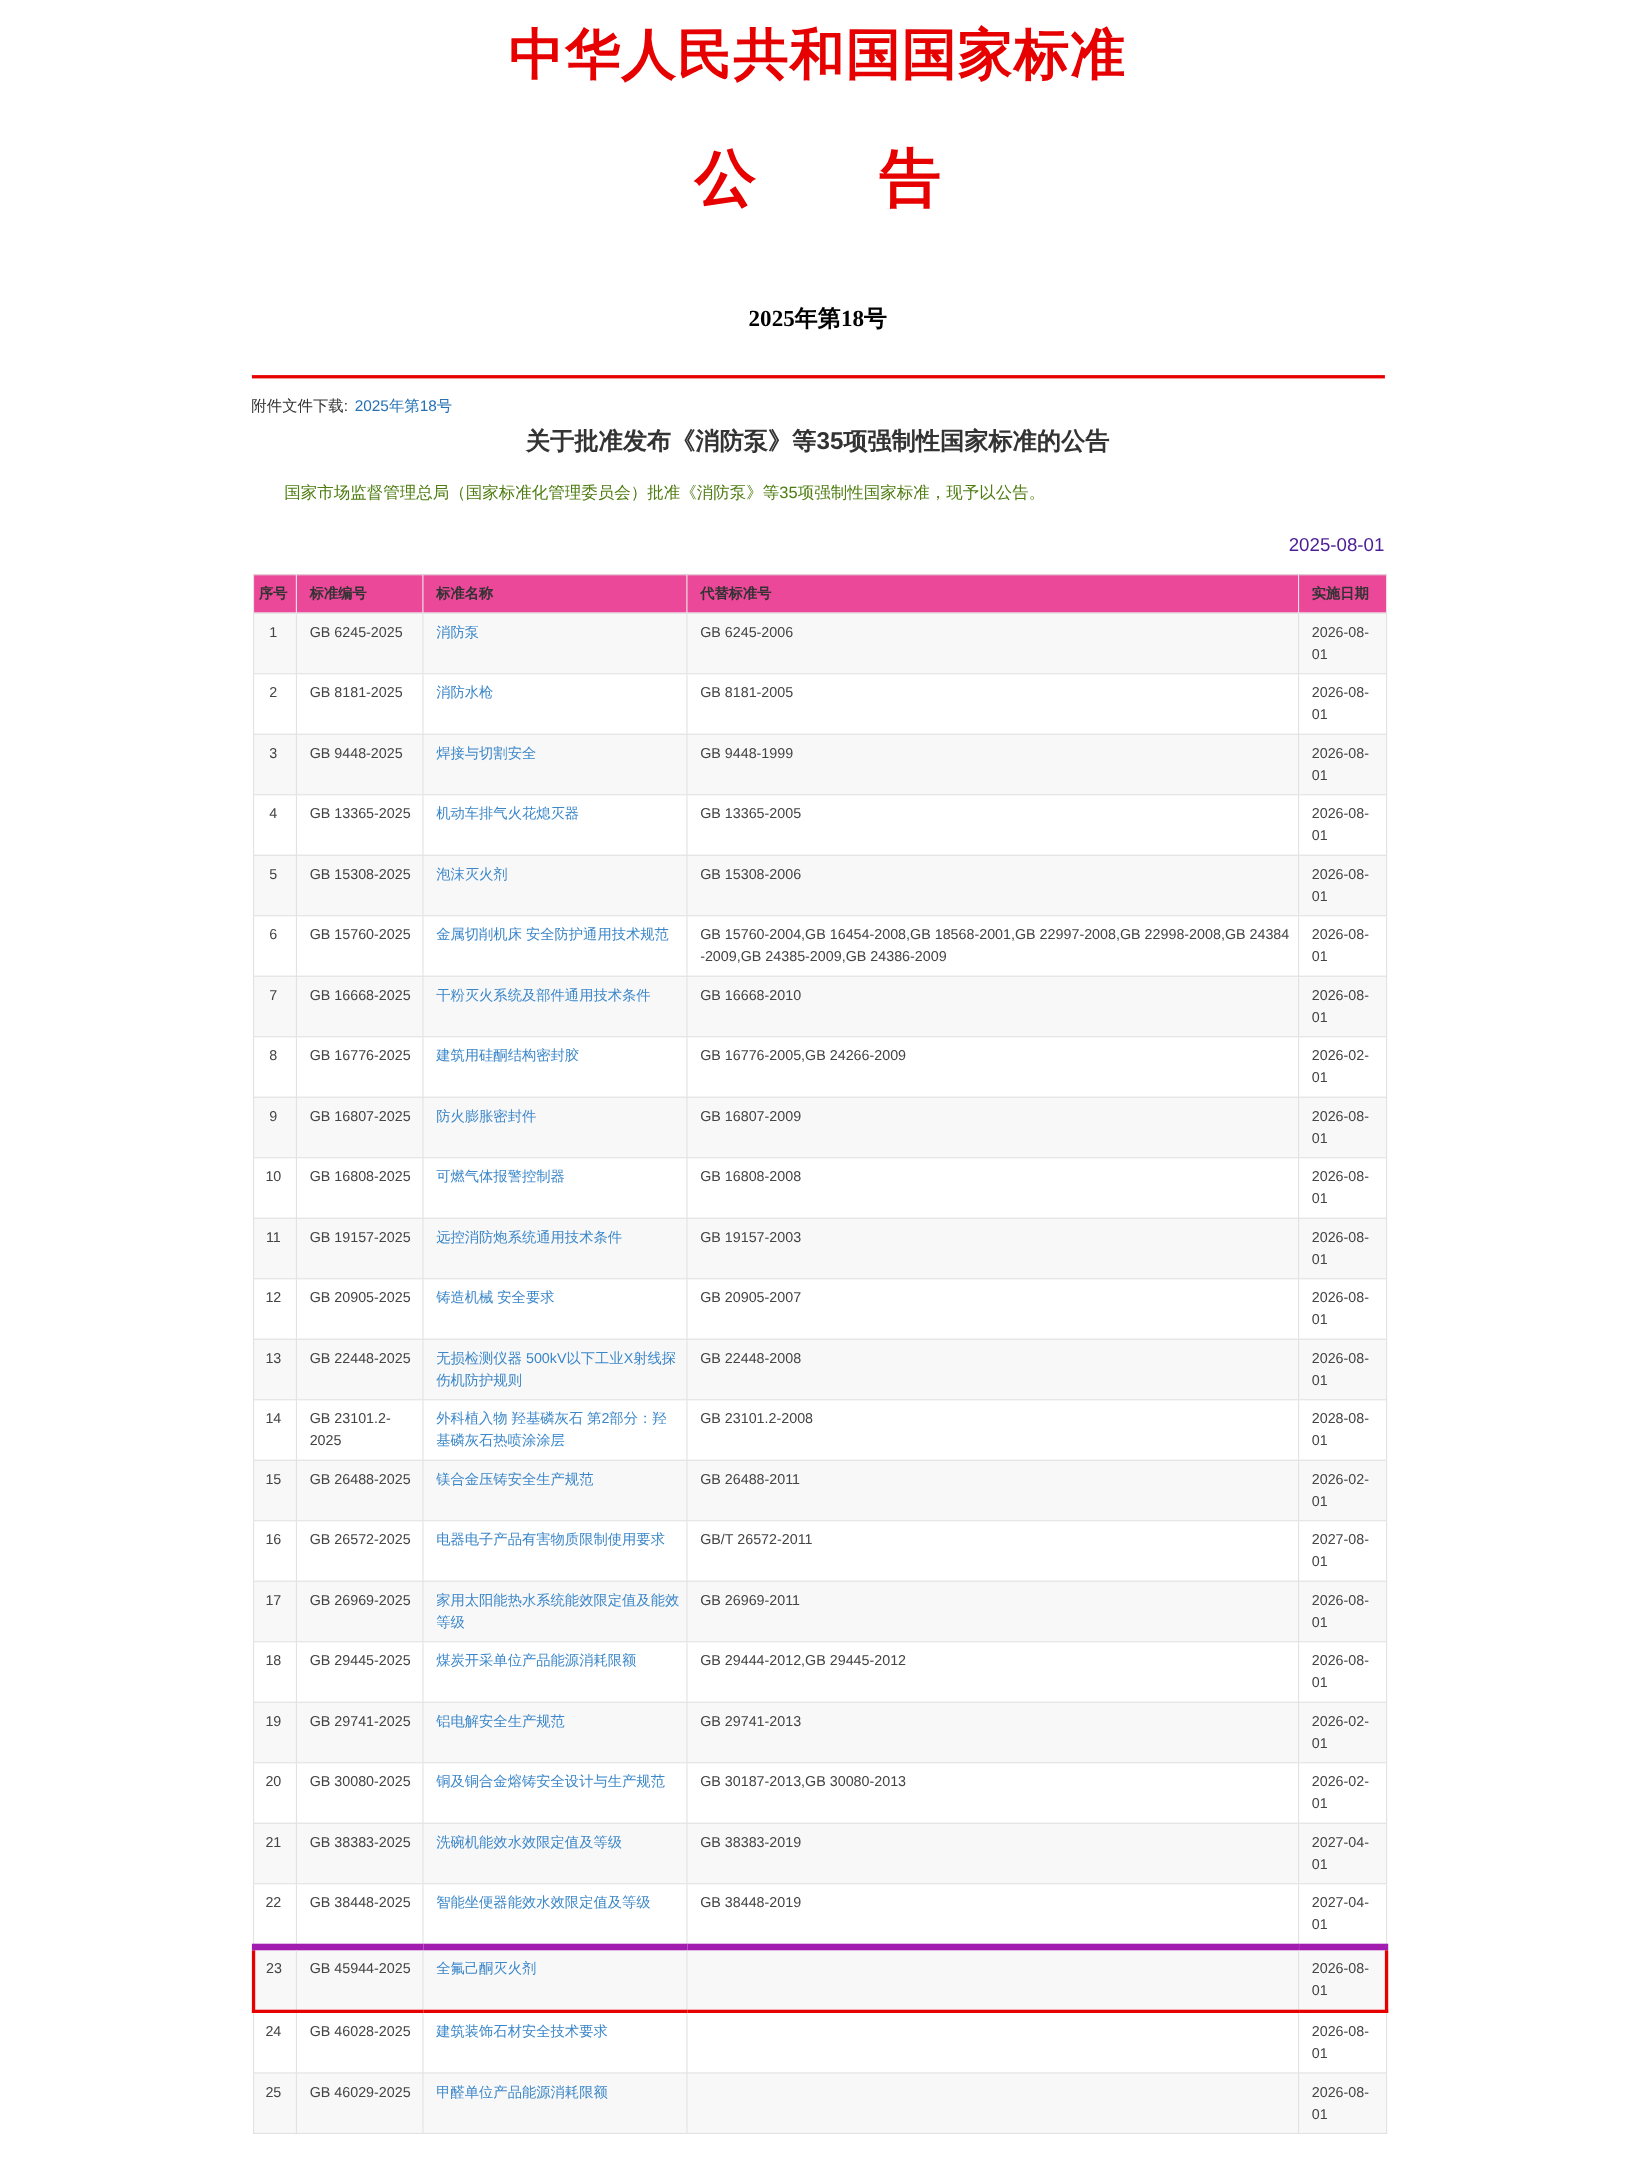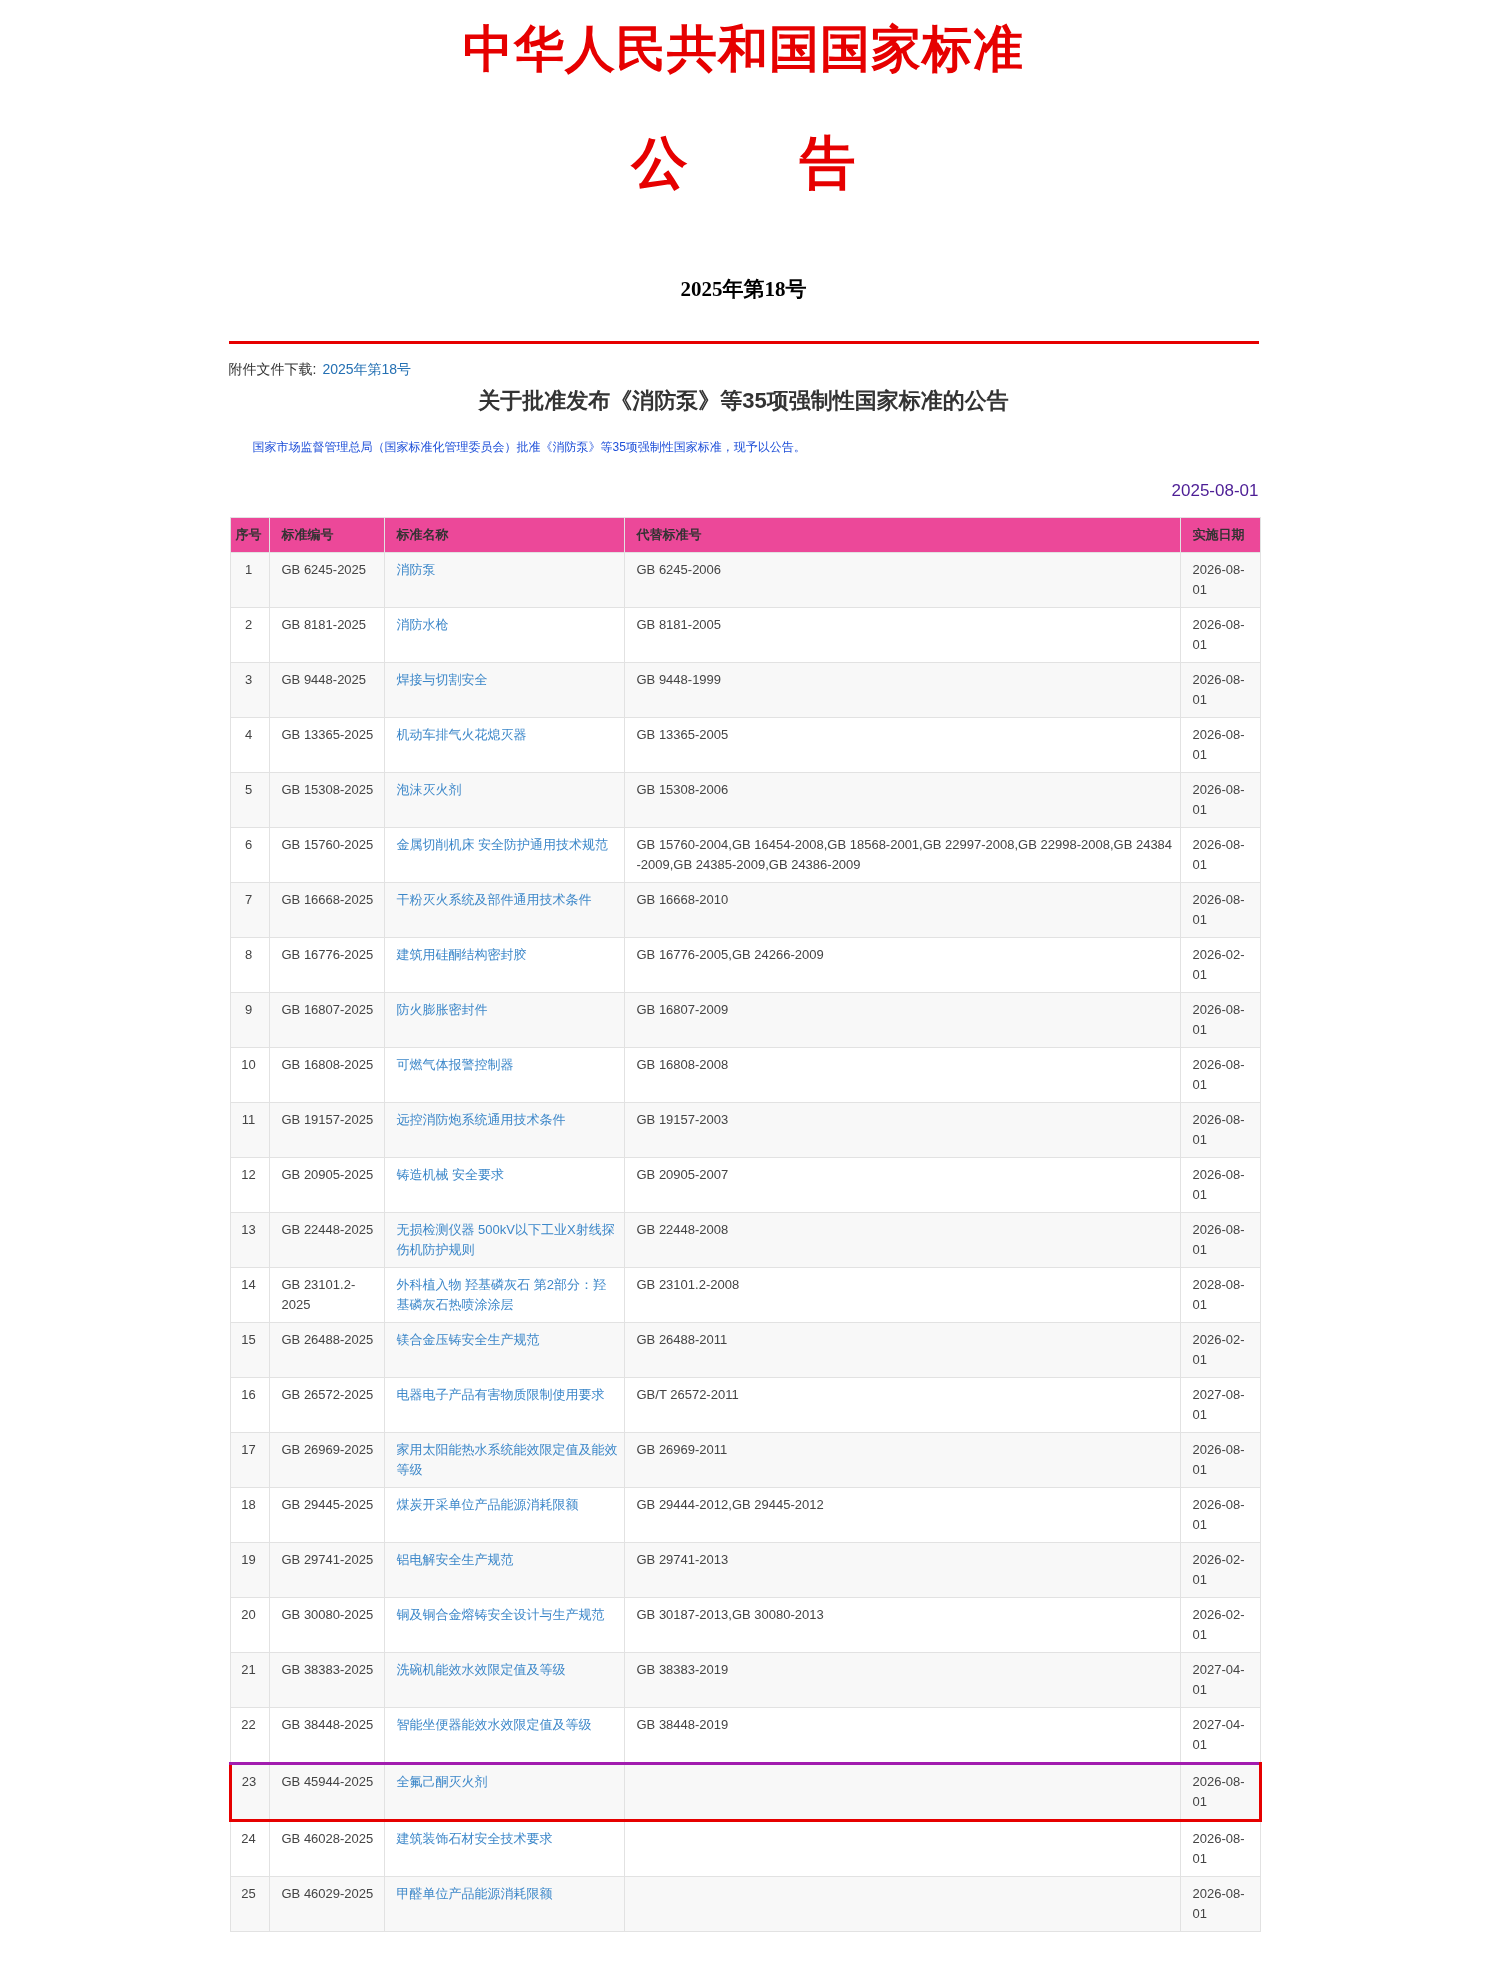--- a/index.html
+++ b/index.html
@@ -33,21 +33,21 @@
 
   .attachment-row { padding-top: 9px; font-size: 14px; color: #333; }
   .attachment-row .attach-link { color: #2470b3; cursor: pointer; text-decoration: none; margin-left: 6px; }
 
   .announcement-title {
     margin: 8px 0 0 0; text-align: center;
     font-size: 22px; font-weight: bold; color: #333; line-height: 1.25;
   }
   .announcement-body {
     margin: 24px 0 0 0; text-indent: 2em;
-    font-size: 12px; color: #1d4ed8; line-height: 1.5;
+    font-size: 15px; color: #4d7c0f; line-height: 1.5;
   }
   .signature { margin-top: 27px; text-align: right; font-size: 17px; color: #595959; }
   .signature-date { margin-top: 25px; text-align: right; font-size: 17px; color: #4c1d95; }
 
   table.std-table {
     margin-top: 16px; width: 1030px;
     border-collapse: collapse; table-layout: fixed;
     font-size: 13px;
   }
   .std-table th, .std-table td {
@@ -58,21 +58,21 @@
     text-align: left;
     color: #444;
     background: #fff;
   }
   .std-table thead th { font-weight: bold; color: #333; background: #ec4899; }
   .std-table tbody tr:nth-child(odd) td { background: #f8f8f8; }
   .c-no { text-align: center !important; padding-left: 4px !important; }
   .c-rep { word-break: break-all; }
   .c-date { color: #555; }
   .lnk { color: #3c87c9; cursor: pointer; text-decoration: none; }
-  tr.hl td { border-top: 3px solid #a21caf; border-bottom: 3px solid #e60000; }
+  tr.hl td { border-top: 6px solid #a21caf; border-bottom: 3px solid #e60000; }
   tr.hl td:first-child { border-left: 3px solid #e60000; }
   tr.hl td:last-child { border-right: 3px solid #e60000; }
 </style>
 </head>
 <body>
 
 <div class="container">
 
   <div class="doc-header">
     <h1 class="main-title">中华人民共和国国家标准</h1>

